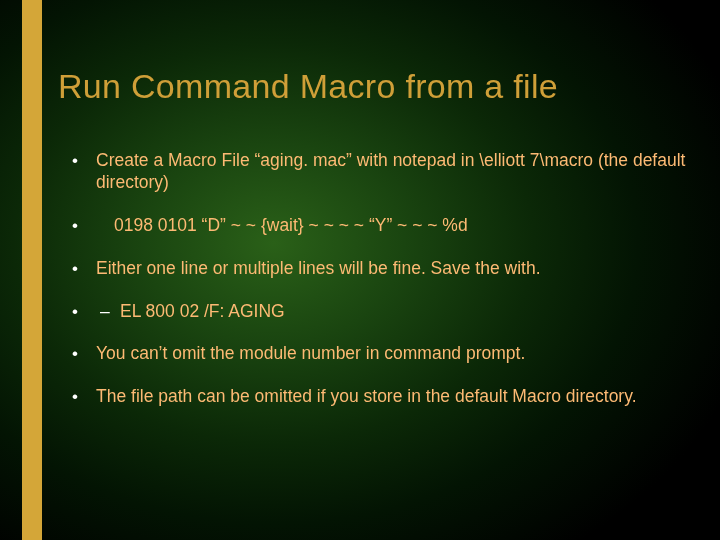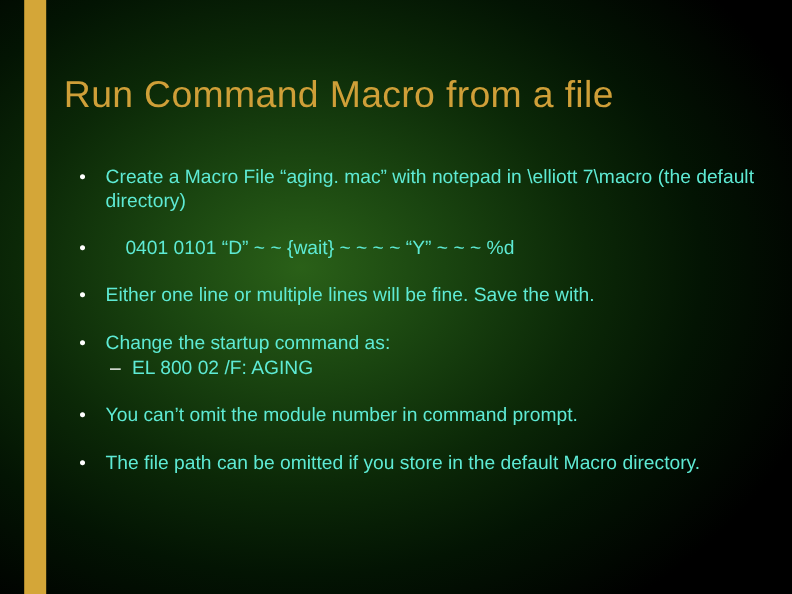--- a/index.html
+++ b/index.html
@@ -36,21 +36,21 @@
     font-size: 34px;
     font-weight: 400;
     margin-bottom: 44px;
     letter-spacing: 0.3px;
   }
   ul.bullets {
     list-style: none;
     padding-left: 38px;
   }
   ul.bullets > li {
-    color: #5eead4;
+    color: #fdba74;
     font-size: 17.5px;
     line-height: 1.25;
     margin-bottom: 21px;
     position: relative;
   }
   ul.bullets > li::before {
     content: "•";
     position: absolute;
     left: -24px;
     top: 0;
@@ -81,27 +81,26 @@
 <div class="bg-gradient"></div>
 <div class="accent-bar"></div>
 
 <div class="content">
   <h1 class="title">Run Command Macro from a file</h1>
   <ul class="bullets">
     <li>
       <span>Create a Macro File “aging. mac” with notepad in \elliott 7\macro (the default directory)</span>
     </li>
     <li>
-      <span class="sub">0401 0101 “D” ~ ~ {wait} ~ ~ ~ ~ “Y” ~ ~ ~ %d</span>
+      <span class="sub">0198 0101 “D” ~ ~ {wait} ~ ~ ~ ~ “Y” ~ ~ ~ %d</span>
     </li>
     <li>
       <span>Either one line or multiple lines will be fine.  Save the with.</span>
     </li>
     <li>
-      <span>Change the startup command as:</span>
       <span class="sub-dash">EL 800 02 /F: AGING</span>
     </li>
     <li>
       <span>You can’t omit the module number in command prompt.</span>
     </li>
     <li>
       <span>The file path can be omitted if you store in the default Macro directory.</span>
     </li>
   </ul>
 </div>

